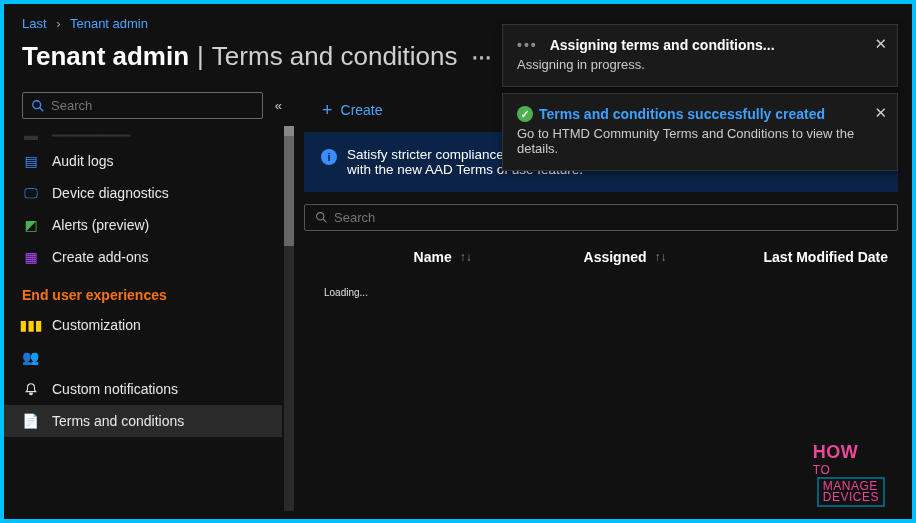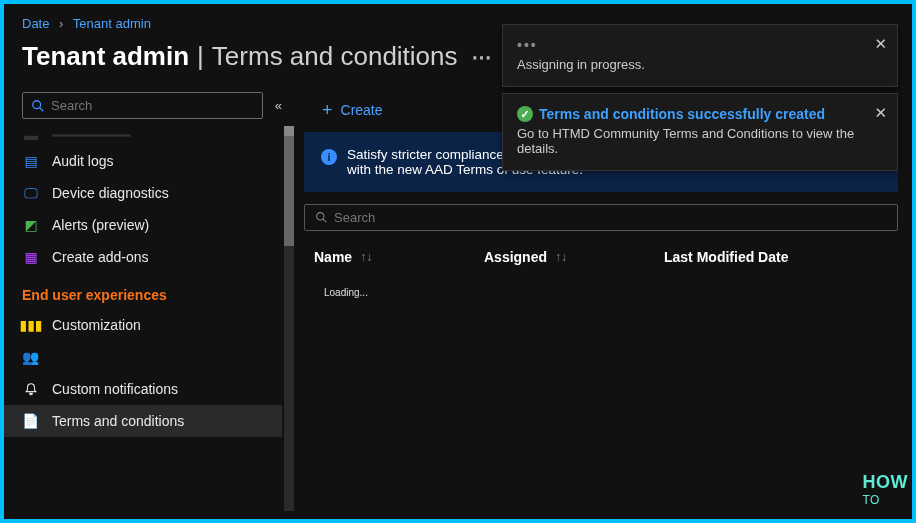--- a/index.html
+++ b/index.html
@@ -71,50 +71,50 @@
   width:16px; height:16px; border-radius:50%; background:#3a8dff; color:#0b2347;
   font-weight:bold; display:flex; align-items:center; justify-content:center; font-size:11px;
   flex-shrink:0; margin-top:2px;
 }
 .info-banner .arrow { position:absolute; right:16px; top:50%; transform:translateY(-50%); color:#ccc; font-size:16px;}
 .search-main {
   display:flex; align-items:center; border:1px solid #555; border-radius:2px;
   padding: 5px 10px; font-size:13px; color:#888; margin: 0 0 10px 0; background:#111;
 }
 .search-main input { background:transparent; border:none; color:#ccc; font-size:13px; width:100%; outline:none;}
-.table-head { display:flex; align-items:center; padding: 8px 10px; font-size:14px; font-weight:600; color:#fff;}
+.table-head { display:flex; align-items:center; padding: 8px 10px; font-size:14px; font-weight:600; color:#fff;justify-content:flex-end;}
 .th { display:flex; align-items:center; gap:8px; }
 .th .sort { color:#888; font-size:12px;}
 .th-name{ width:170px;}
 .th-assigned{ width:180px;}
 .loading { padding: 14px 20px; font-size:10px; color:#e0e0e0;}
 .toasts { position:absolute; top:20px; right:14px; width:396px; display:flex; flex-direction:column; gap:6px;}
 .toast {
   background:#1a1a1a; border:1px solid #333; padding:12px 38px 14px 14px;
   font-size:13px; color:#ccc; position:relative; box-shadow:0 2px 6px rgba(0,0,0,.5);
 }
 .toast .t-title { color:#fff; font-weight:600; font-size:14px; margin-bottom:4px; display:flex; align-items:center; gap:6px;}
 .toast .t-title.link { color:#3ea0ff; }
 .toast .dots { color:#888; margin-right:6px; font-size:14px; letter-spacing:2px;}
 .toast .close { position:absolute; top:10px; right:10px; color:#ccc; font-size:15px; cursor:pointer;}
 .toast .check {
   width:16px; height:16px; border-radius:50%; background:#4caf50; color:#fff;
   display:flex; align-items:center; justify-content:center; font-size:11px; flex-shrink:0;
 }
-.watermark { position:absolute; bottom:12px; right:4px; color:#5eead4; font-family:Impact,Arial; letter-spacing:.5px;}
+.watermark { position:absolute; bottom:12px; right:27px; color:#ec4899; font-family:Impact,Arial; letter-spacing:.5px;}
 .watermark .box{ display:inline-block; border:2px solid #01617a; padding:2px 4px; font-size:12px; line-height:11px; margin-left:4px; vertical-align:top;}
 .watermark .how{ font-size:18px; font-weight:bold;}
 .watermark .to{ font-size:12px; display:block;}
 svg { display:block; }
 </style>
 </head>
 <body>
 
 <div class="breadcrumb">
-  <a>Date</a>
+  <a>Last</a>
   <span class="sep">›</span>
   <a>Tenant admin</a>
 </div>
 
 <div class="page-title">
   <span>Tenant admin</span>
   <span class="thin">|</span>
   <span class="thin">Terms and conditions</span>
   <span class="dots">⋯</span>
 </div>
@@ -224,29 +224,31 @@
     </div>
 
     <div class="loading">Loading...</div>
   </div>
 </div>
 
 <div class="toasts">
   <div class="toast">
     <div class="t-title">
       <span class="dots">•••</span>
+      <span>Assigning terms and conditions...</span>
     </div>
     <div>Assigning in progress.</div>
     <span class="close">✕</span>
   </div>
   <div class="toast">
     <div class="t-title link">
       <span class="check">✓</span>
       <span>Terms and conditions successfully created</span>
     </div>
     <div>Go to HTMD Community Terms and Conditions to view the details.</div>
     <span class="close">✕</span>
   </div>
 </div>
 
 <div class="watermark">
   <span class="how">HOW</span><span class="to">TO</span>
+  <span class="box">MANAGE<br>DEVICES</span>
 </div>
 
 </body></html>

